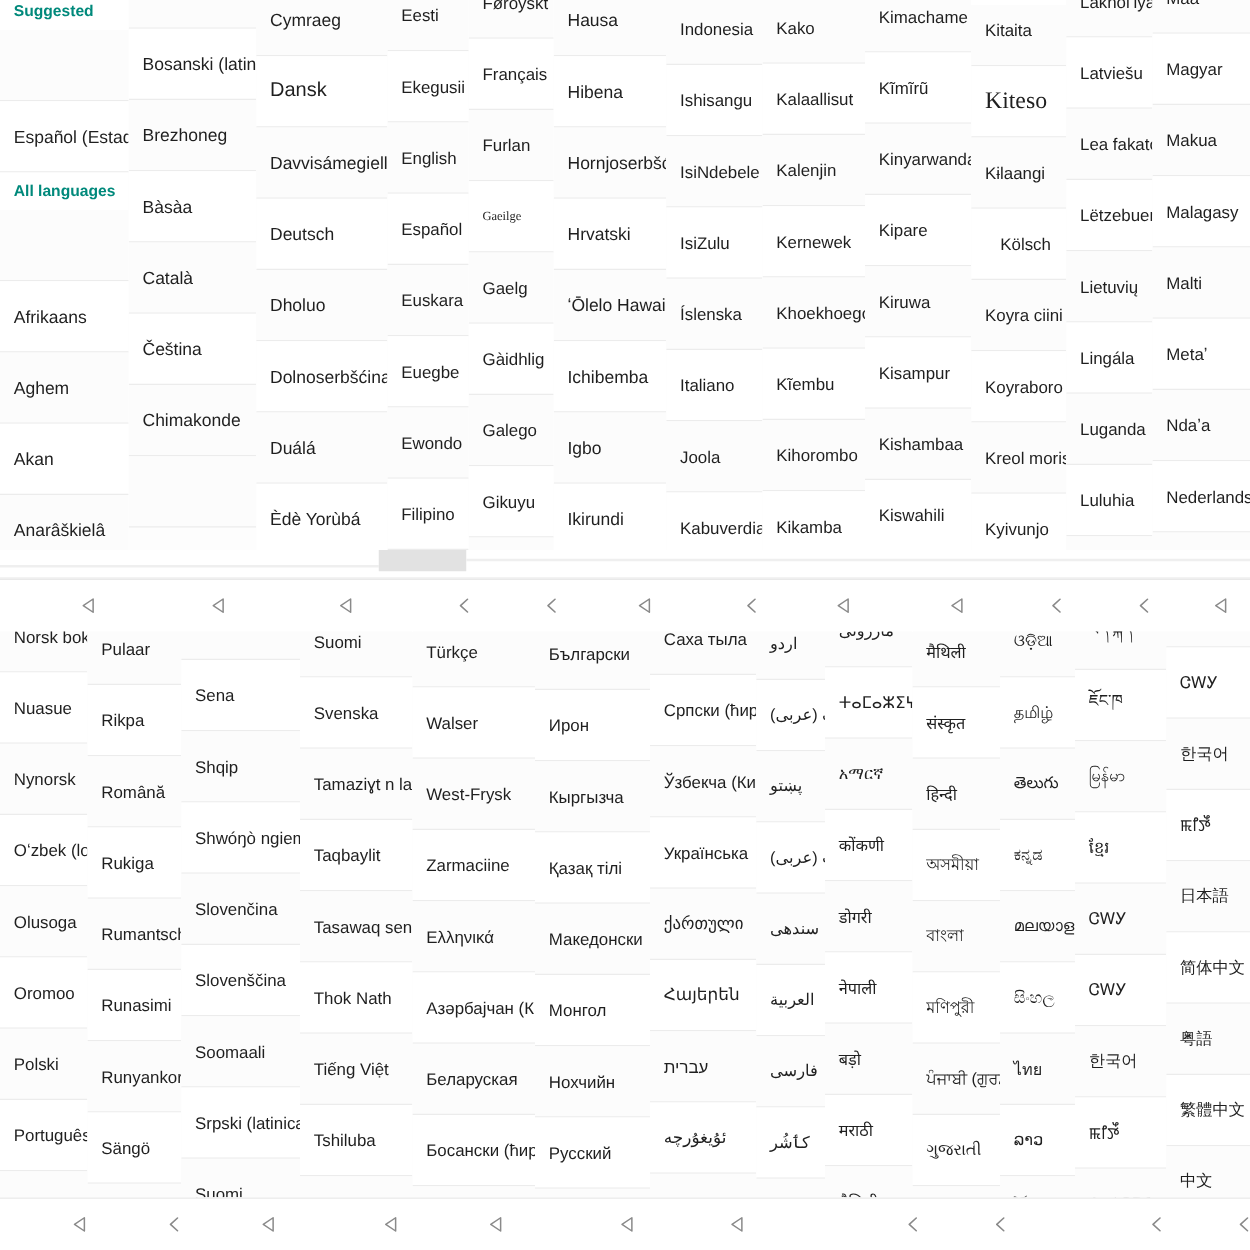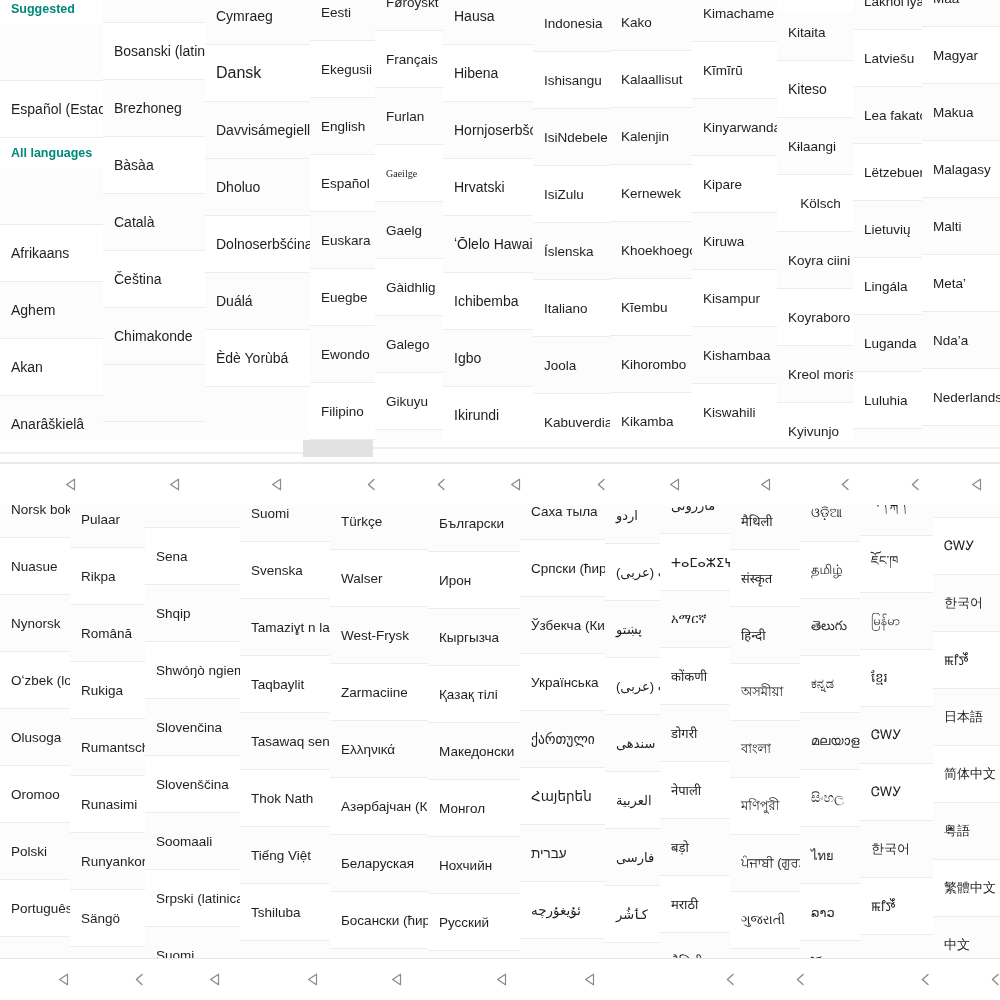--- a/index.html
+++ b/index.html
@@ -140,20 +140,23 @@
         <div class="slice-inner" style="top: -12px;">
           <div class="lang-row" style="height: 57px; font-size: 14px;">
             <span>Cymraeg</span>
           </div>
           <div class="lang-row alt" style="height: 57px; font-size: 16px; text-align: center;">
             <span>Dansk</span>
           </div>
           <div class="lang-row" style="height: 57px; font-size: 14px;">
             <span>Davvisámegiella</span>
           </div>
+          <div class="lang-row alt" style="height: 57px; font-size: 14px;">
+            <span>Deutsch</span>
+          </div>
           <div class="lang-row" style="height: 57px; font-size: 14px;">
             <span>Dholuo</span>
           </div>
           <div class="lang-row alt" style="height: 57px; font-size: 14px;">
             <span>Dolnoserbšćina</span>
           </div>
           <div class="lang-row" style="height: 57px; font-size: 14px;">
             <span>Duálá</span>
           </div>
           <div class="lang-row alt" style="height: 57px; font-size: 14px;">
@@ -323,26 +326,26 @@
             <span>Kisampur</span>
           </div>
           <div class="lang-row" style="height: 57px; font-size: 13.5px;">
             <span>Kishambaa</span>
           </div>
           <div class="lang-row alt" style="height: 57px; font-size: 13.5px;">
             <span>Kiswahili</span>
           </div>
         </div>
       </div>
-      <div class="slice" style="left: 777px; top: 12px; width: 76px; height: 440px;">
+      <div class="slice" style="left: 777px; top: 4px; width: 76px; height: 440px;">
         <div class="slice-inner" style="top: -8px;">
           <div class="lang-row" style="height: 57px; font-size: 13.5px;">
             <span>Kitaita</span>
           </div>
-          <div class="lang-row alt" style="height: 57px; font-size: 14px;">
+          <div class="lang-row alt" style="height: 57px; font-size: 19px; font-family: Liberation Serif, serif;">
             <span>Kiteso</span>
           </div>
           <div class="lang-row" style="height: 57px; font-size: 13.5px;">
             <span>Kɨlaangi</span>
           </div>
           <div class="lang-row alt" style="height: 57px; font-size: 13.5px; justify-content: center;">
             <span>Kölsch</span>
           </div>
           <div class="lang-row" style="height: 57px; font-size: 13.5px;">
             <span>Koyra ciini</span>

